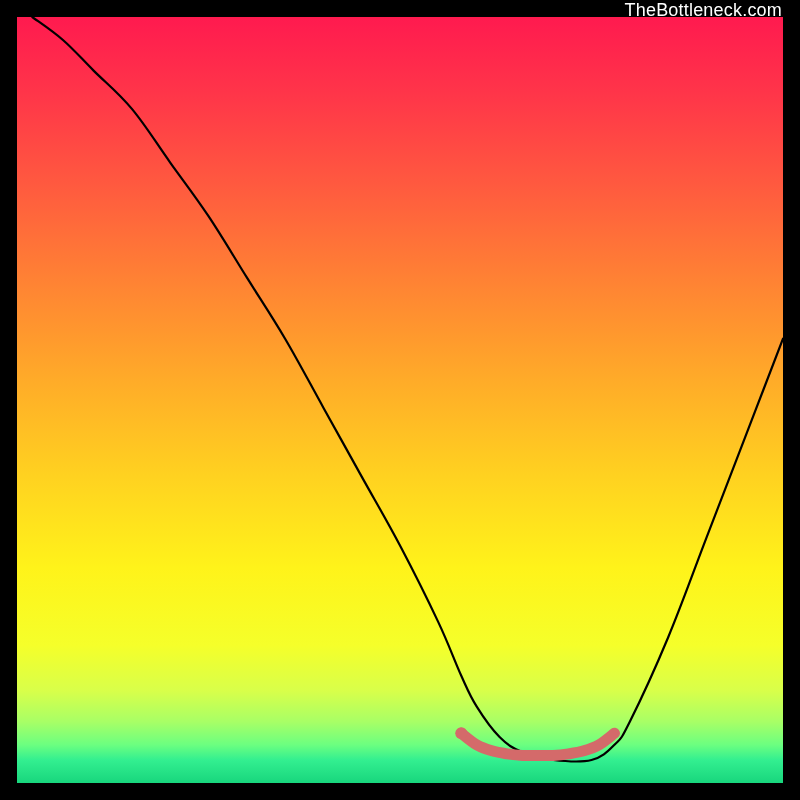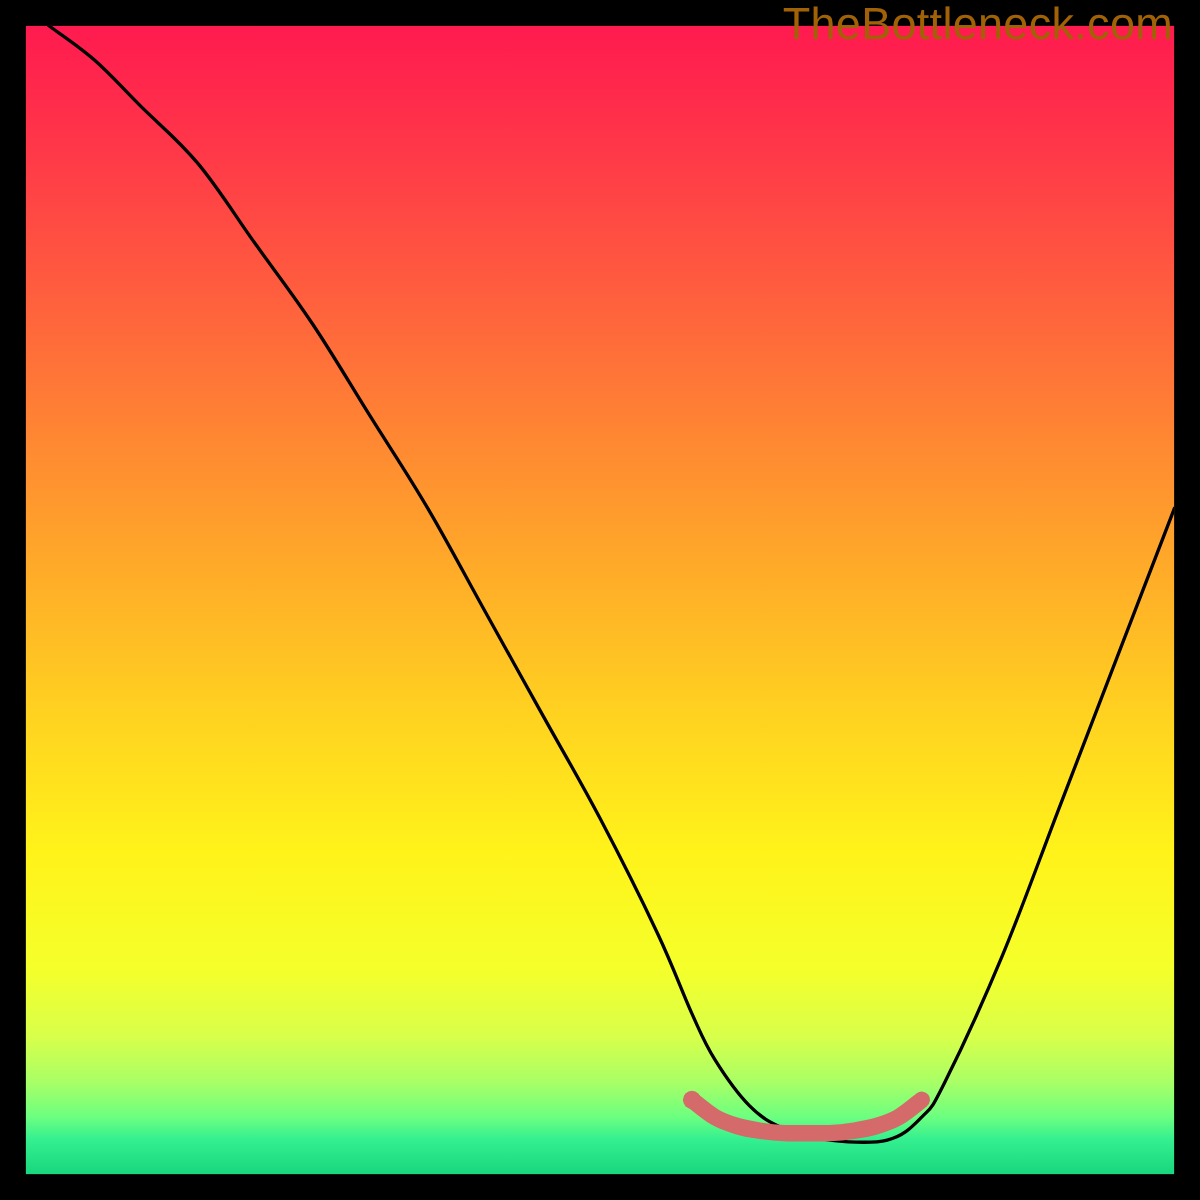--- a/index.html
+++ b/index.html
@@ -31,22 +31,22 @@
     position: absolute;
     left: 0;
     top: 0;
     width: 766px;
     height: 766px;
   }
   .watermark {
     position: absolute;
     top: 0px;
     right: 18px;
-    color: #a16207;
-    font-size: 30px;
+    color: #ffffff;
+    font-size: 18px;
     font-weight: 500;
     letter-spacing: 0.2px;
     user-select: none;
   }
   svg.curve {
     position: absolute;
     left: 0;
     top: 0;
     width: 766px;
     height: 766px;

